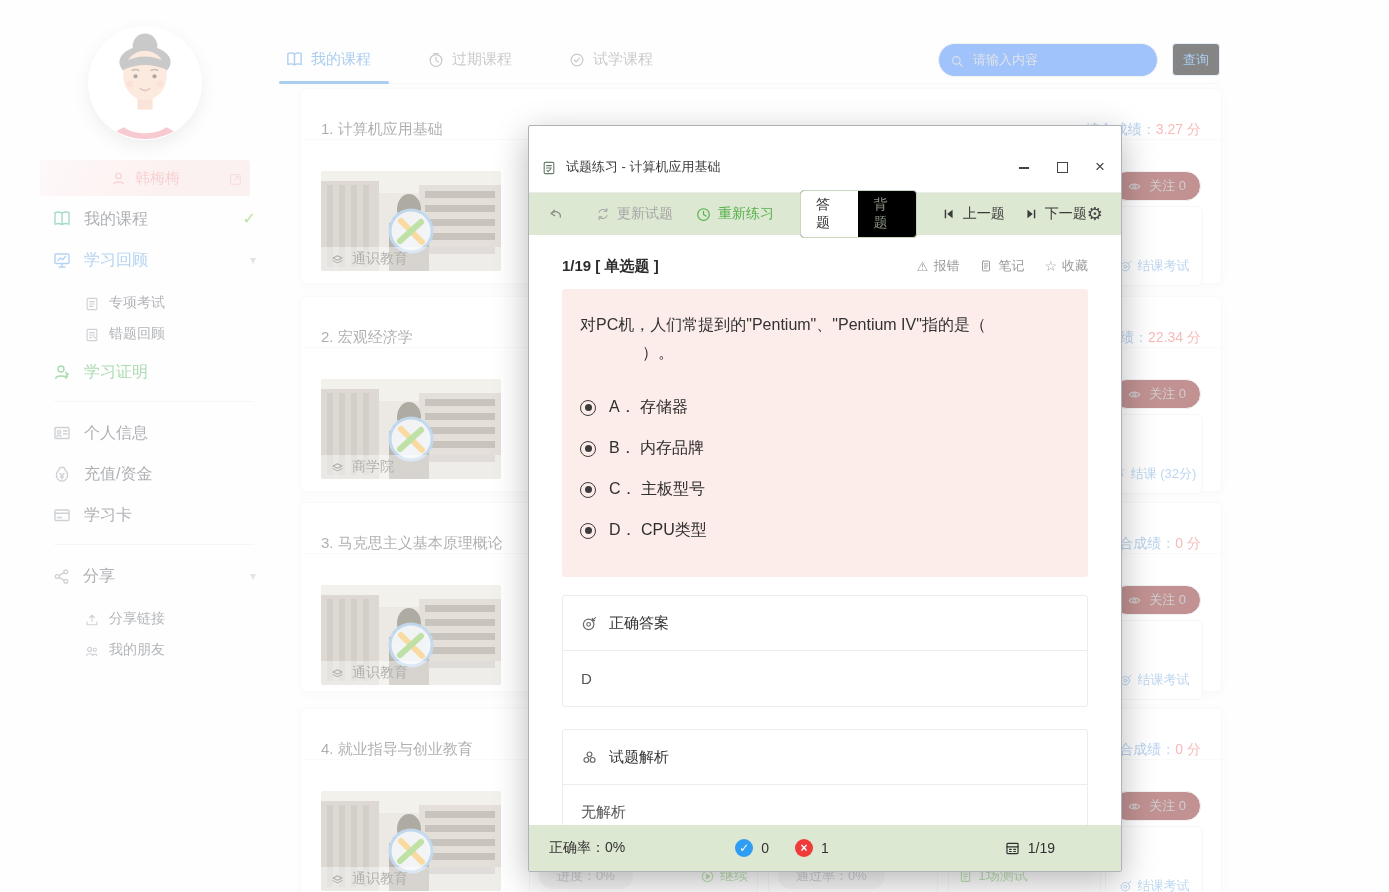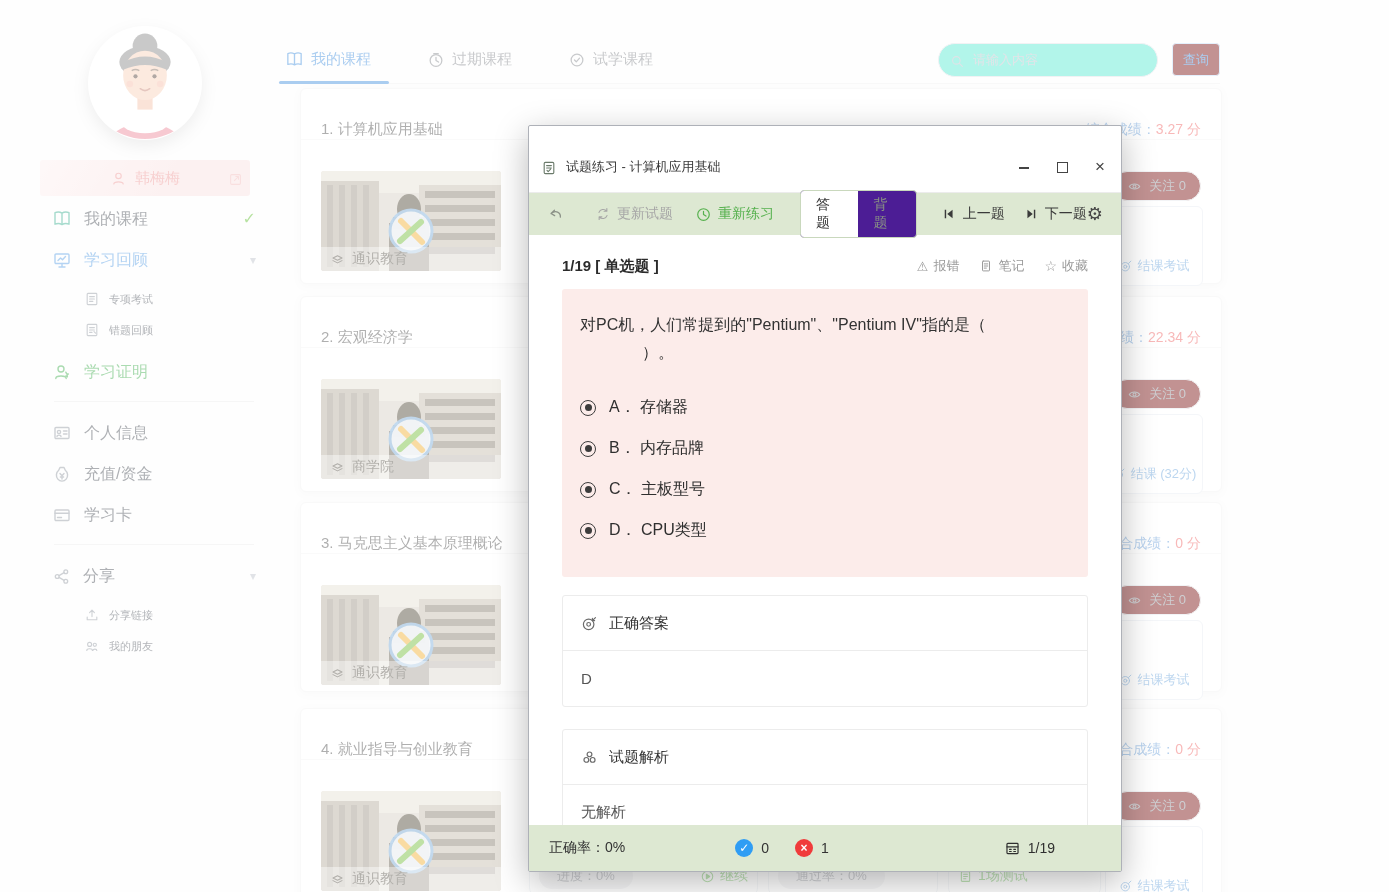--- a/index.html
+++ b/index.html
@@ -15,38 +15,38 @@
   
   .avatar{position:absolute;left:88px;top:26px;width:114px;height:114px;border-radius:50%;
           background:#fff;box-shadow:0 6px 16px rgba(0,0,0,.12);overflow:hidden}
   .banner{position:absolute;left:40px;top:160px;width:210px;height:36px;border-radius:3px;
           background:linear-gradient(120deg,#fdf1f1,#f9e2e2 60%);display:flex;align-items:center;
           justify-content:center;gap:8px;color:#ef9d9d;font-size:15px}
   .banner .expand{position:absolute;right:7px;top:9px;color:#f2bcbc}
   .menu{position:absolute;left:52px;top:204px;width:204px}
   .m-item{display:flex;align-items:center;gap:12px;height:30px;margin-bottom:11px;font-size:16px;color:#565b63;cursor:pointer}
   .m-item .grow{flex:1}
-  .m-sub{display:flex;align-items:center;gap:9px;height:26px;margin:0 0 5px 32px;font-size:11px;color:#5f646c;cursor:pointer}
+  .m-sub{display:flex;align-items:flex-end;gap:9px;height:26px;margin:0 0 5px 32px;font-size:14px;color:#5f646c;cursor:pointer}
   .m-div{height:1px;background:#ececec;margin:14px 0 16px 2px;width:200px}
   .c-teal{color:#45b397}.c-blue{color:#62a4e6}.c-green{color:#4fb45c}.c-grey{color:#9aa0a8}
   .caret{color:#c0c4cc;font-size:12px}.check{color:#67c23a;font-size:16px}
 
   
   .hdr{position:absolute;left:283px;top:36px;width:937px;display:flex;align-items:center;border-bottom:1px solid #f0f0f0}
   .tabs{display:flex;gap:52px}
   .tab{display:flex;align-items:center;gap:7px;font-size:15px;color:#8d9095;padding:14px 2px;position:relative;cursor:pointer}
   .tab.active{color:#4f97e0}
   .tab.active::after{content:"";position:absolute;left:-4px;right:-16px;bottom:-1px;height:3px;background:#4f97e0;border-radius:2px}
   .search{margin-left:auto;display:flex;align-items:center;gap:14px}
   .search-wrap{position:relative}
   .search-wrap .sic{position:absolute;left:12px;top:9px;color:#bfc4cc}
   .search-input{width:172px;height:32px;border:1px solid #e1e4e9;border-radius:17px;padding:0 12px 0 34px;
-                font-size:13px;color:#333;outline:none;background:#5eead4}
+                font-size:13px;color:#333;outline:none;background:#3b82f6}
   .search-input::placeholder{color:#c3c7cf}
-  .btn-query{width:48px;height:33px;background:#7f1d1d;border:1px solid #c6dffb;border-radius:4px;
+  .btn-query{width:48px;height:33px;background:#000000;border:1px solid #c6dffb;border-radius:4px;
              color:#4f97e0;font-size:13px;cursor:pointer}
 
   
   .card{position:absolute;left:300px;width:920px;background:#fff;border:1px solid #f2f2f2;border-radius:6px;
         box-shadow:0 2px 10px rgba(0,0,0,.04)}
   .card-head{height:50px;display:flex;align-items:flex-end;justify-content:space-between;padding:0 20px;border-bottom:1px solid #f4f4f4}
   .card-title{font-size:15px;color:#595959}
   .card-score{font-size:14px}
   .score-label{color:#6ea3dc}.score-val{color:#f06c6c}
   .thumb{position:absolute;left:20px;top:82px;width:180px;height:100px;border-radius:3px;overflow:hidden;cursor:pointer}
@@ -72,21 +72,21 @@
   .m-controls{margin-left:auto;display:flex;align-items:center;gap:20px}
   .wc{width:18px;height:18px;display:flex;align-items:center;justify-content:center;color:#444;cursor:pointer}
   .wc-min{width:10px;height:1px;border-bottom:2px solid #444}
   .wc-max{width:9px;height:9px;border:1.4px solid #444}
   .wc-close{font-size:17px;color:#444}
   .m-toolbar{height:42px;background:#dde8d2;display:flex;align-items:center;padding:0 18px;font-size:14px;flex:none}
   .tb{display:flex;align-items:center;gap:6px;cursor:pointer;white-space:nowrap}
   .tb-undo{color:#8a9086}
   .tb-update{color:#a6a6a6;margin-left:30px}
   .tb-restart{color:#56b14e;margin-left:22px}
-  .seg{display:flex;border:1px solid #c9d8bd;background:#4c1d95;border-radius:4px;overflow:hidden;margin-left:26px}
+  .seg{display:flex;border:1px solid #c9d8bd;background:#000000;border-radius:4px;overflow:hidden;margin-left:26px}
   .seg span{padding:5px 15px;font-size:14px;cursor:pointer}
   .seg .on{background:#fff;color:#333}
   .seg .off{color:#8a9383}
   .tb-nav{color:#3a3a3a;margin-left:24px;font-weight:500}
   .tb-gear{margin-left:auto;color:#474747;font-size:18px}
   .m-body{flex:1;padding:0 33px;overflow:hidden}
   .q-head{height:46px;margin-top:8px;display:flex;align-items:center;justify-content:space-between}
   .q-index{font-size:15px;font-weight:bold;color:#2b2b2b}
   .q-tools{display:flex;align-items:center;gap:20px;color:#9a9a9a;font-size:13px}
   .q-tool{display:flex;align-items:center;gap:5px;cursor:pointer}

